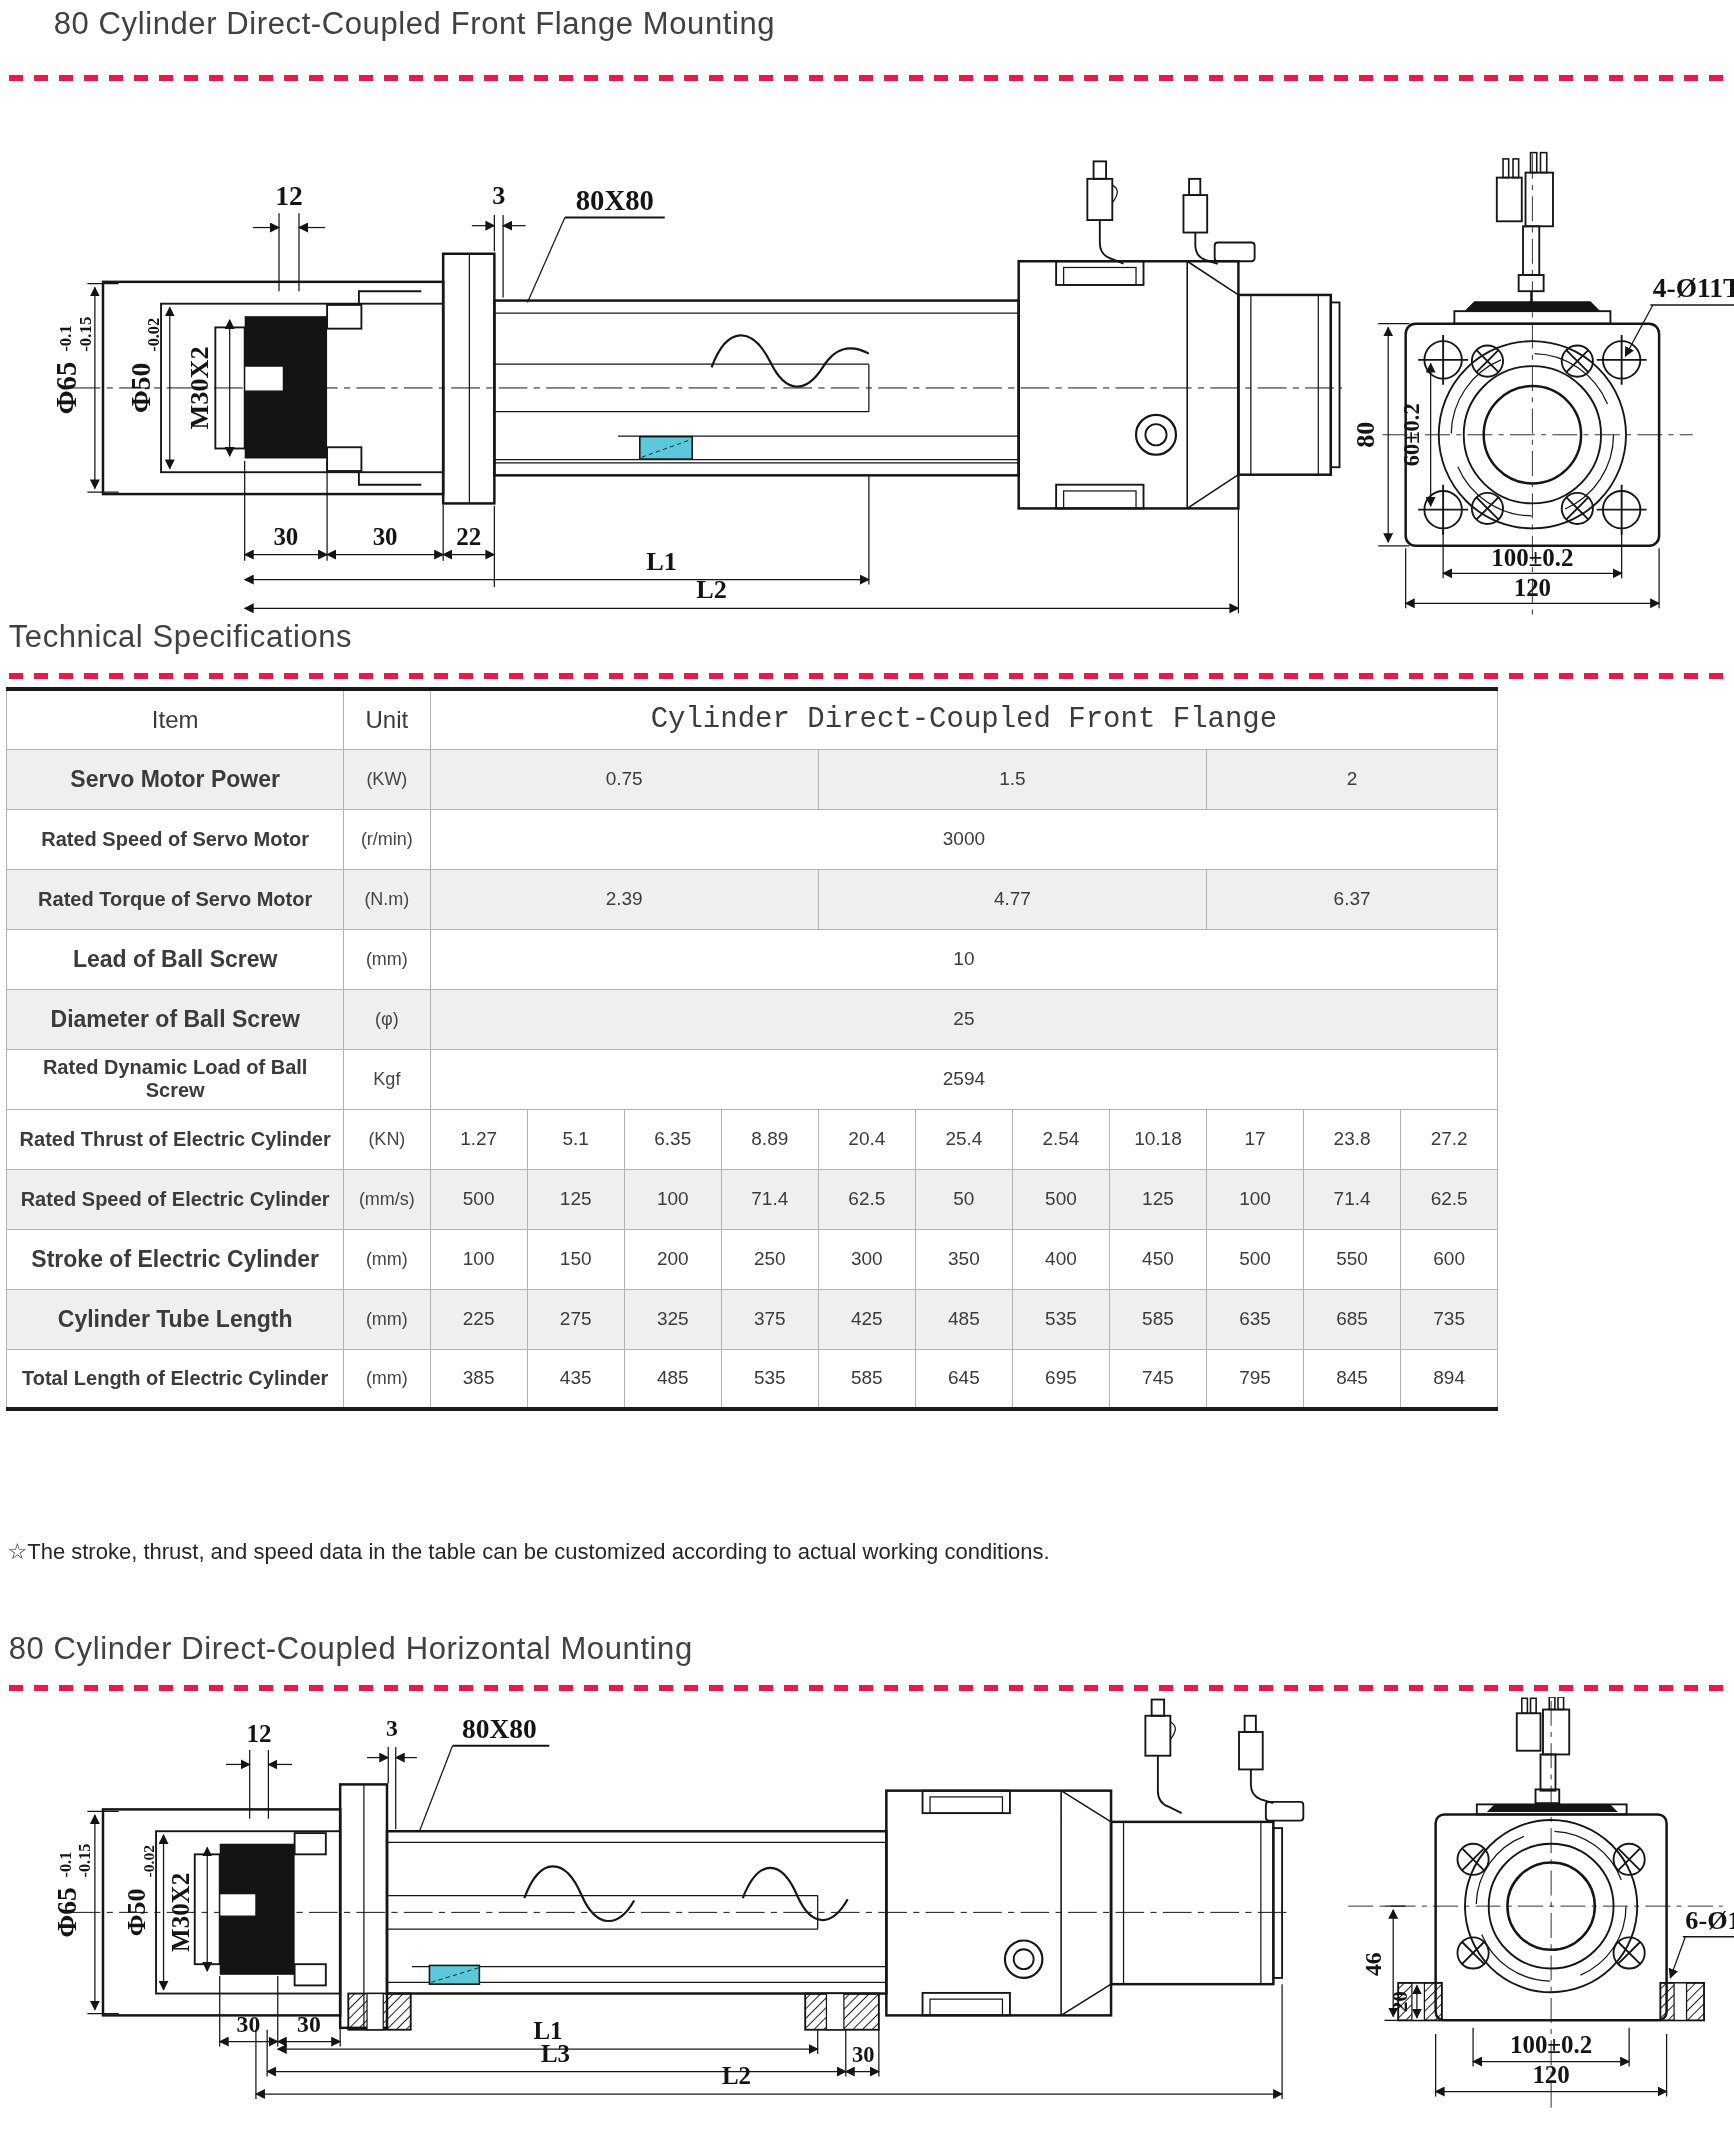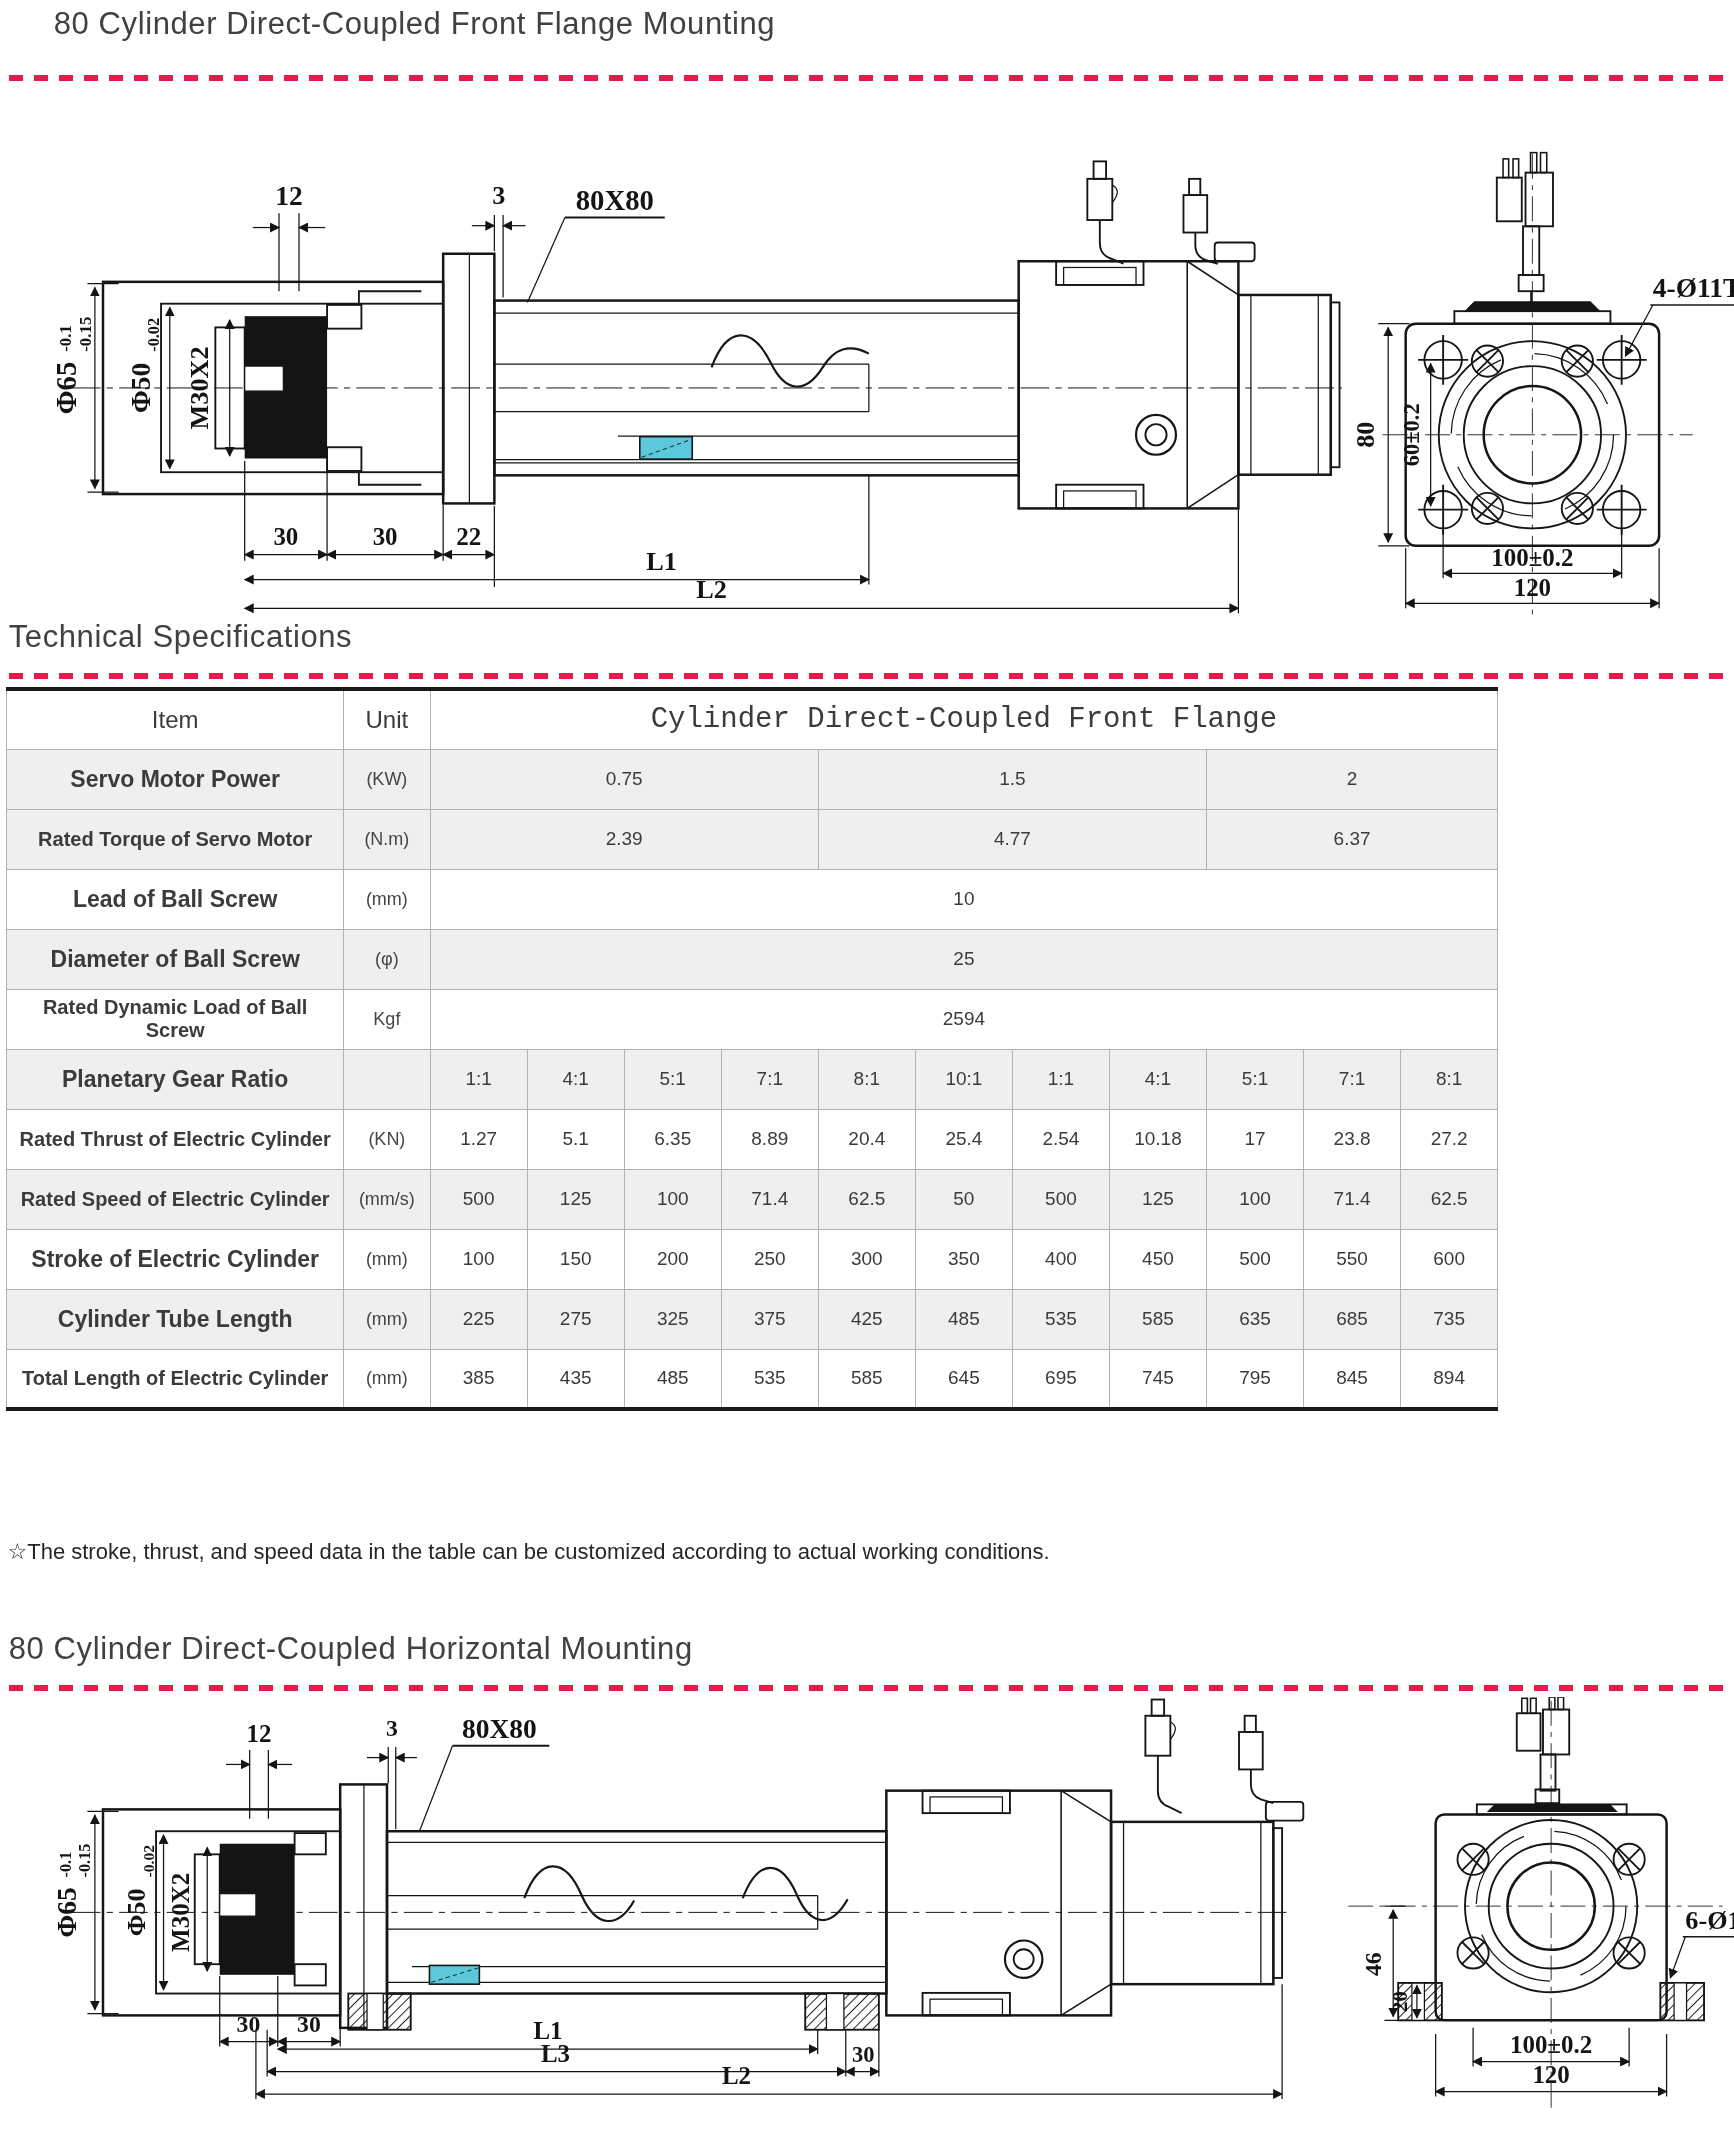--- a/index.html
+++ b/index.html
@@ -242,20 +242,25 @@
     <td class="hdr-unit">Unit</td>
     <td class="hdr-group" colspan="11">Cylinder Direct-Coupled Front Flange</td>
   </tr>
   <tr class="shade">
     <td class="rowlabel lg">Servo Motor Power</td>
     <td class="unit">(KW)</td>
     <td class="val" colspan="4">0.75</td>
     <td class="val" colspan="4">1.5</td>
     <td class="val" colspan="3">2</td>
   </tr>
+  <tr>
+    <td class="rowlabel">Rated Speed of Servo Motor</td>
+    <td class="unit">(r/min)</td>
+    <td class="val" colspan="11">3000</td>
+  </tr>
   <tr class="shade">
     <td class="rowlabel">Rated Torque of Servo Motor</td>
     <td class="unit">(N.m)</td>
     <td class="val" colspan="4">2.39</td>
     <td class="val" colspan="4">4.77</td>
     <td class="val" colspan="3">6.37</td>
   </tr>
   <tr>
     <td class="rowlabel lg">Lead of Ball Screw</td>
     <td class="unit">(mm)</td>
@@ -263,35 +268,20 @@
   </tr>
   <tr class="shade">
     <td class="rowlabel lg">Diameter of Ball Screw</td>
     <td class="unit">(φ)</td>
     <td class="val" colspan="11">25</td>
   </tr>
   <tr>
     <td class="rowlabel">Rated Dynamic Load of Ball Screw</td>
     <td class="unit">Kgf</td>
     <td class="val" colspan="11">2594</td>
-  </tr>
-  <tr class="shade">
-    <td class="rowlabel lg">Planetary Gear Ratio</td>
-    <td class="unit"></td>
-    <td class="val">1:1</td>
-    <td class="val">4:1</td>
-    <td class="val">5:1</td>
-    <td class="val">7:1</td>
-    <td class="val">8:1</td>
-    <td class="val">10:1</td>
-    <td class="val">1:1</td>
-    <td class="val">4:1</td>
-    <td class="val">5:1</td>
-    <td class="val">7:1</td>
-    <td class="val">8:1</td>
   </tr>
   <tr>
     <td class="rowlabel">Rated Thrust of Electric Cylinder</td>
     <td class="unit">(KN)</td>
     <td class="val">1.27</td>
     <td class="val">5.1</td>
     <td class="val">6.35</td>
     <td class="val">8.89</td>
     <td class="val">20.4</td>
     <td class="val">25.4</td>

